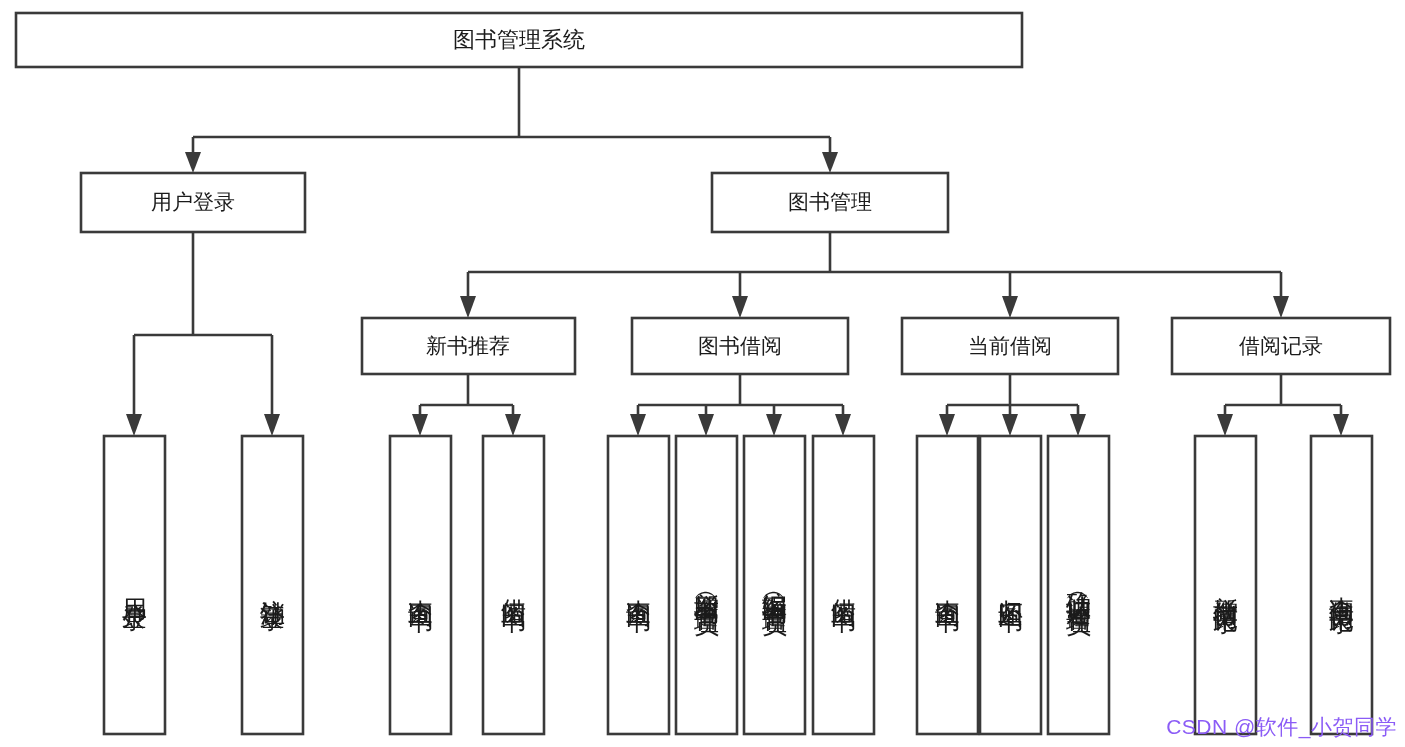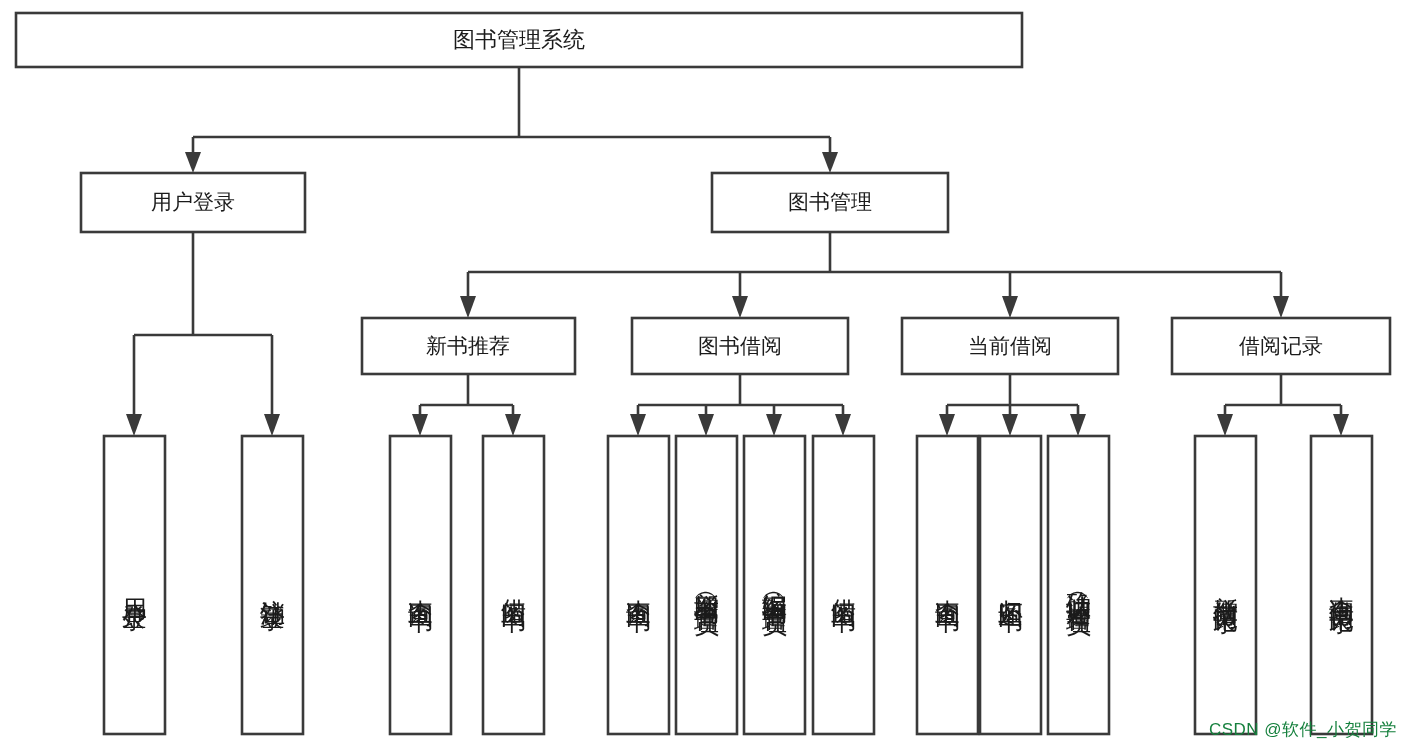--- a/index.html
+++ b/index.html
@@ -66,22 +66,22 @@
     align-items: center;
     justify-content: center;
     white-space: nowrap;
     pointer-events: none;
   }
   .watermark {
     position: absolute;
     right: 8px;
     bottom: 6px;
     font-family: "Liberation Sans", "DejaVu Sans", sans-serif;
-    font-size: 17px;
-    color: #15803d;
+    font-size: 21px;
+    color: #8b5cf6;
     letter-spacing: 0.5px;
     user-select: none;
   }
 </style>
 </head>
 <body>
 
 <div id="diagram-root">
 
   <svg class="diagram-canvas" viewBox="0 0 1405 747">

